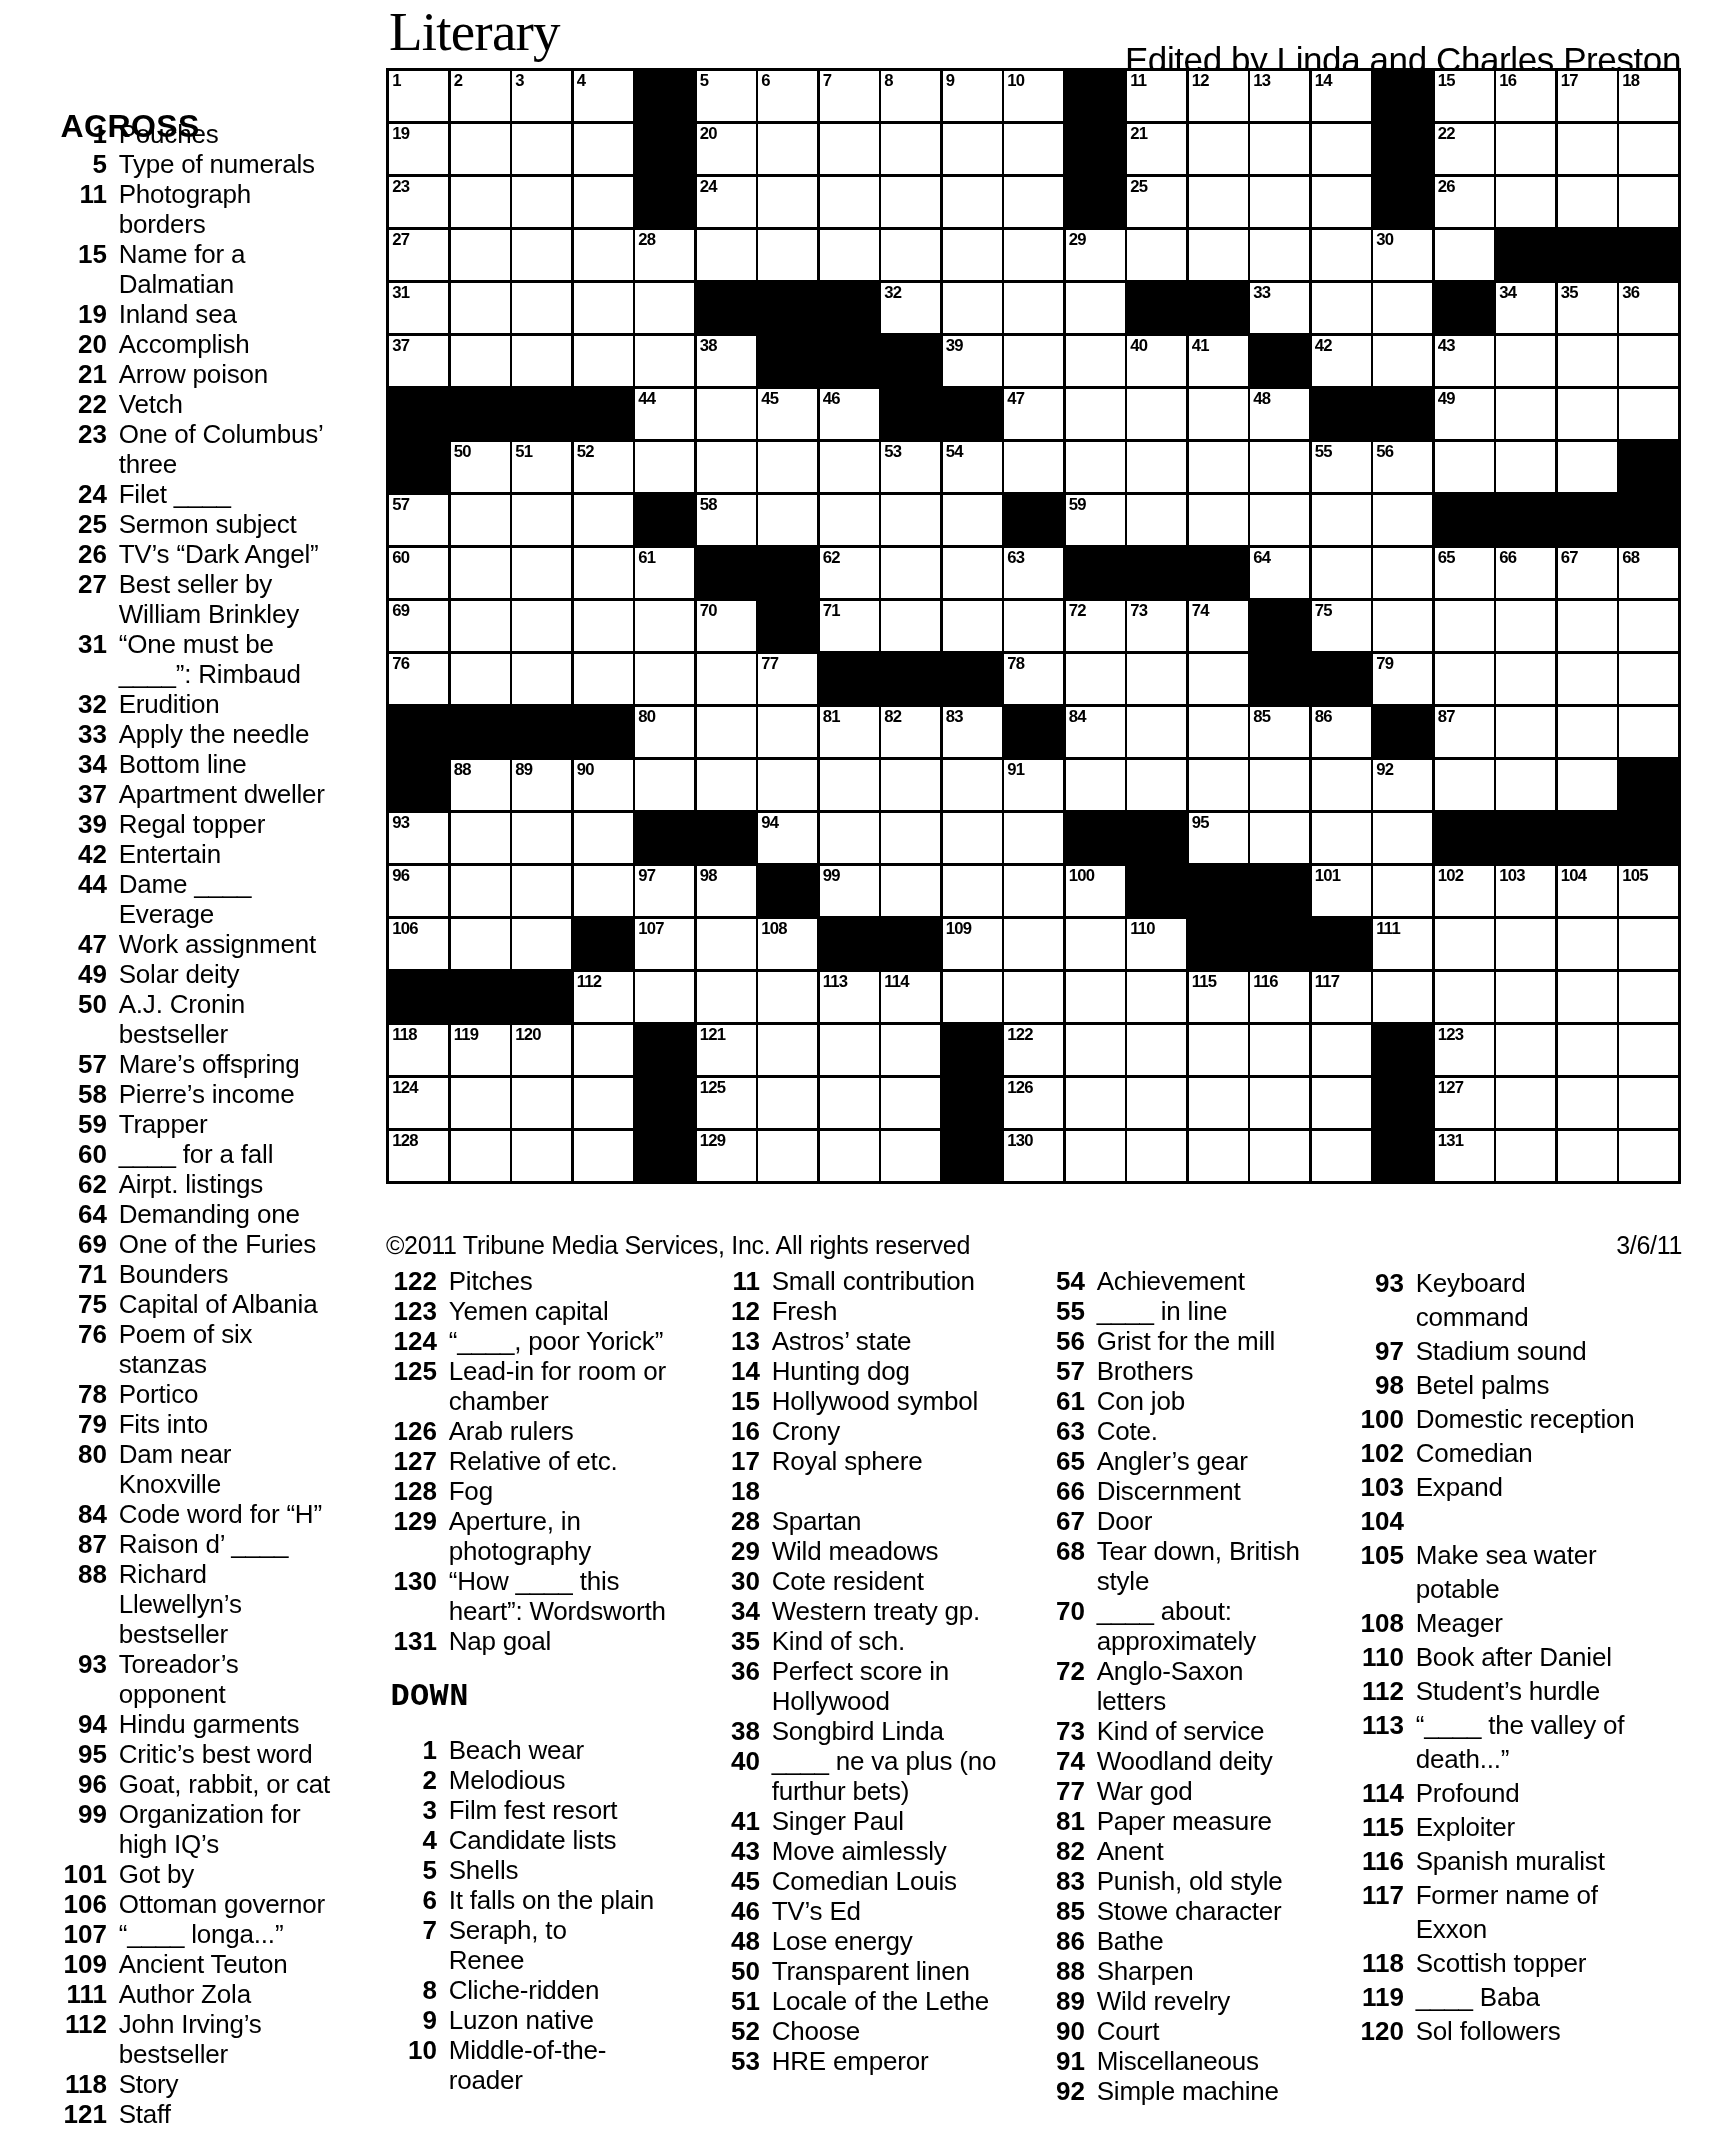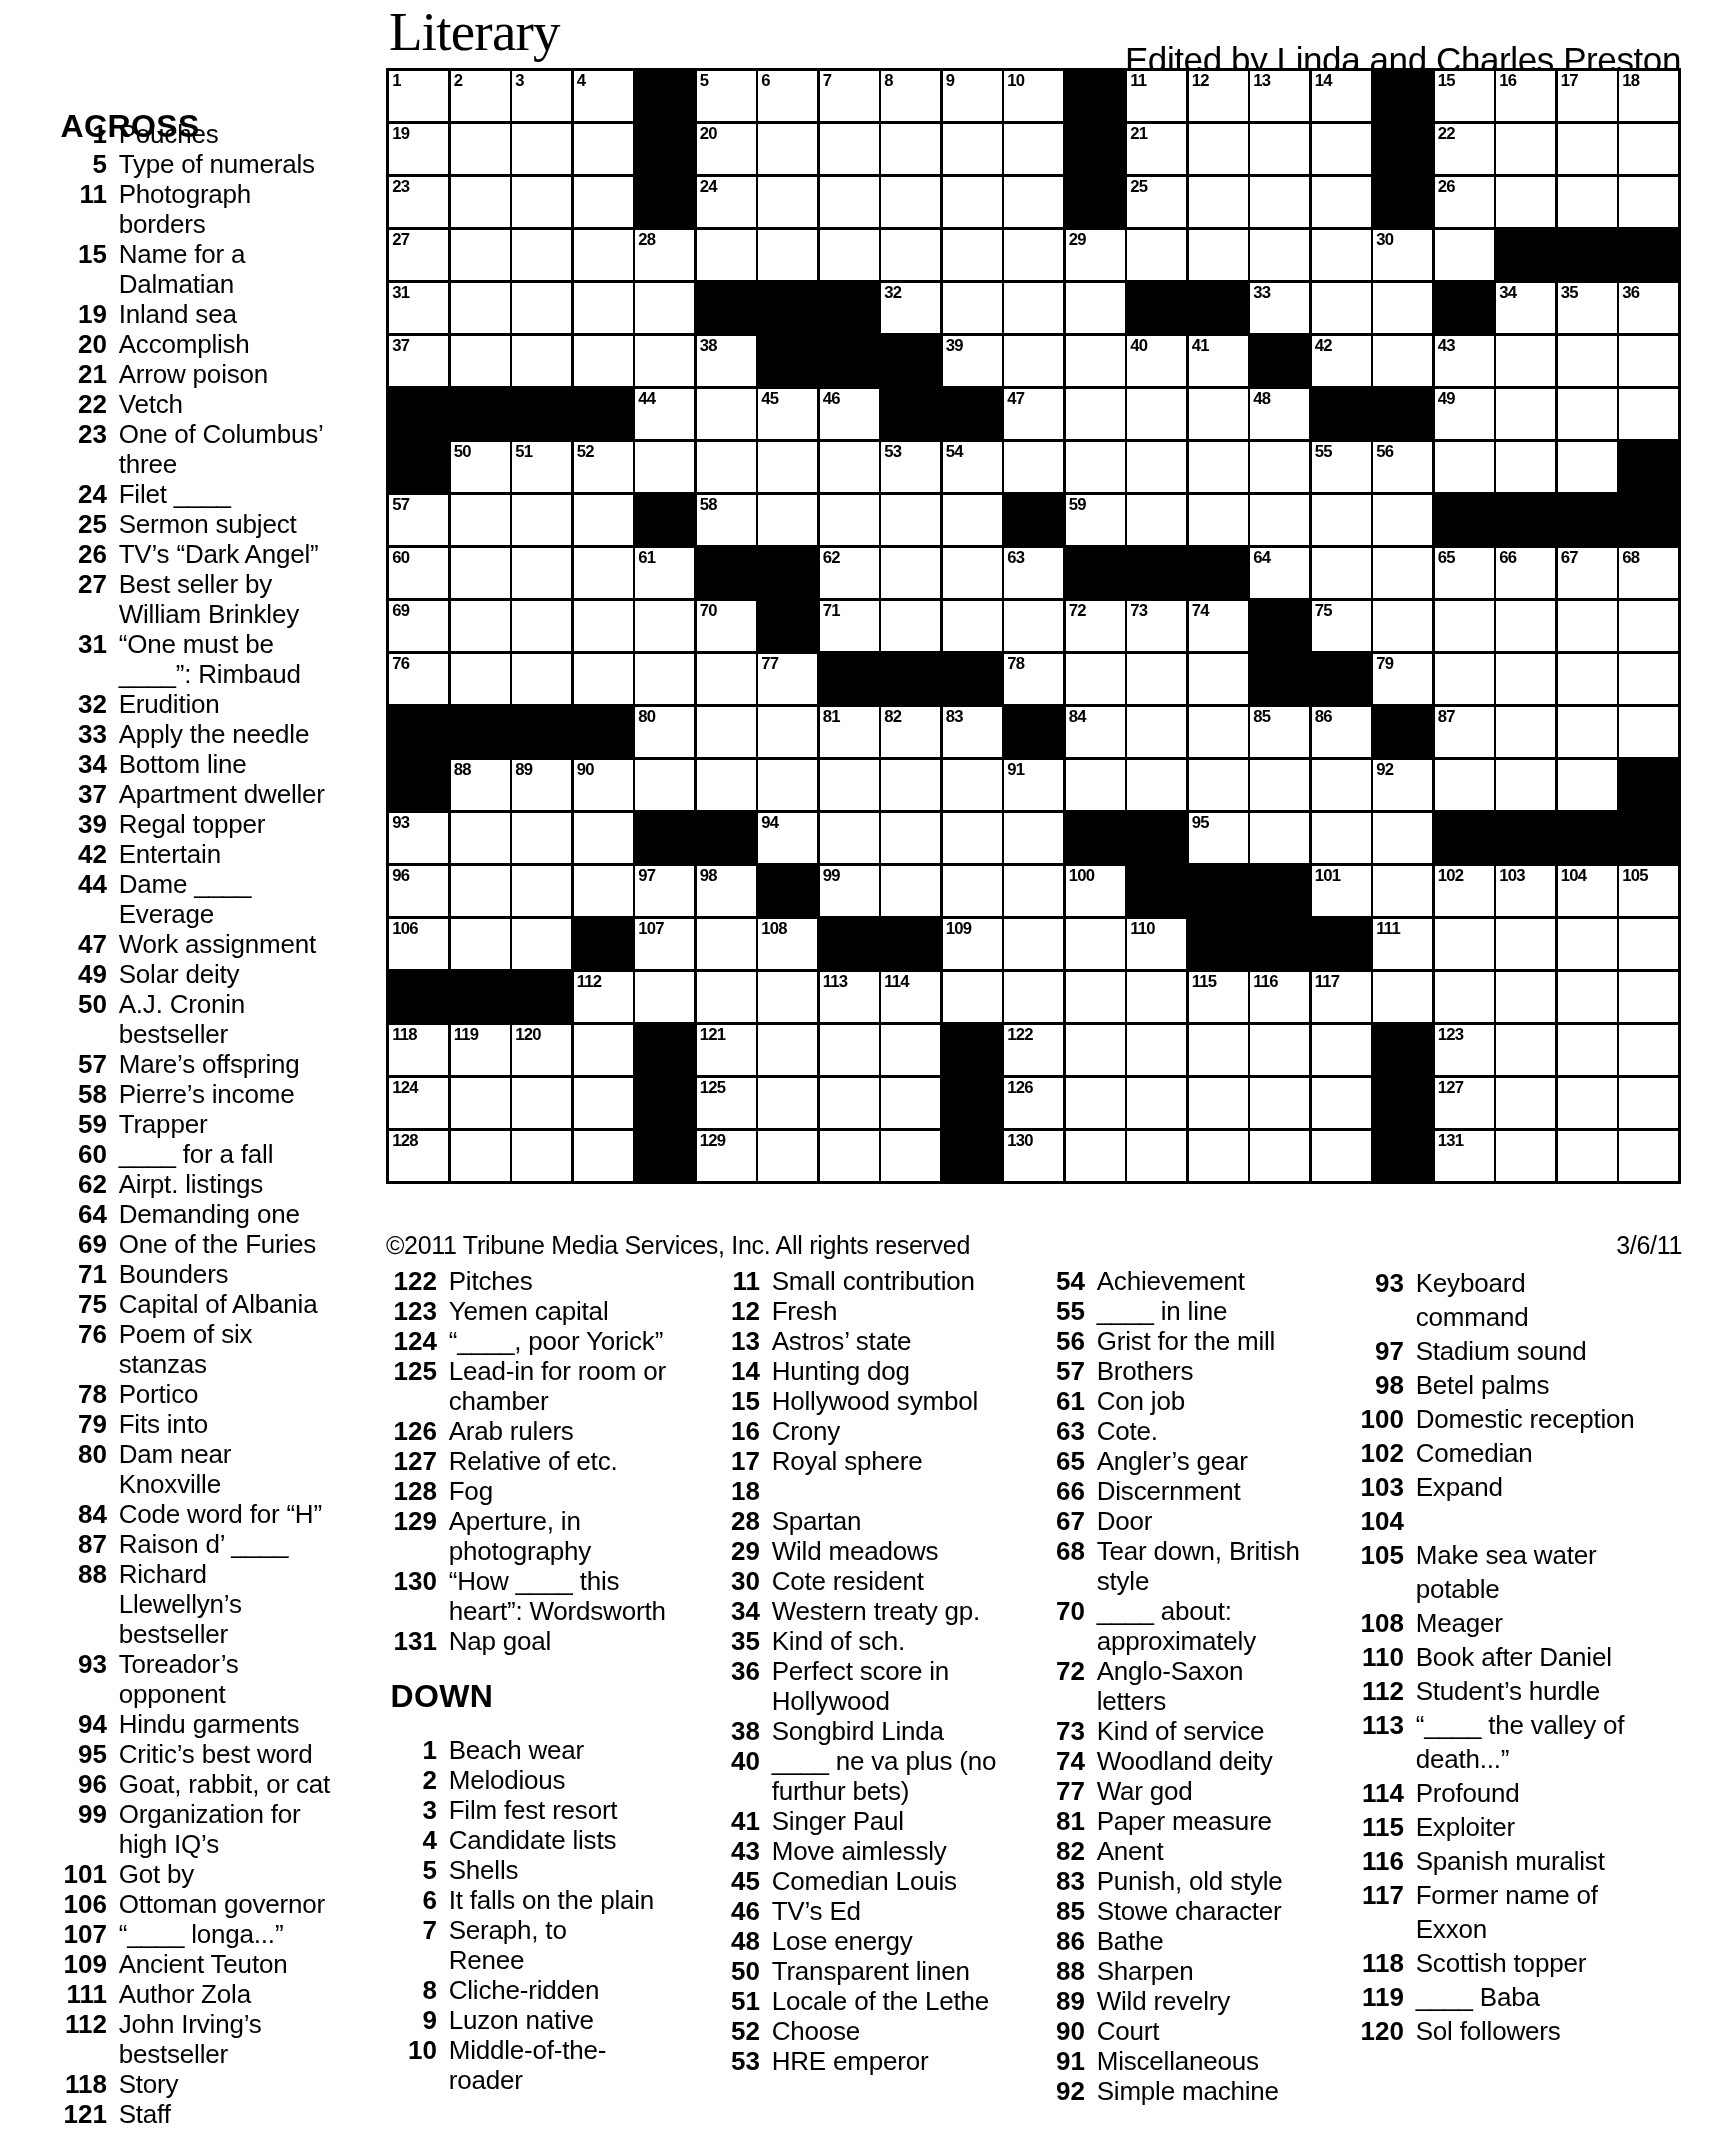--- a/index.html
+++ b/index.html
@@ -38,21 +38,21 @@
     position:absolute; left:386px; top:1196px; width:1296px;
     display:flex; justify-content:space-between;
     font-size:25px; letter-spacing:-0.3px;margin-top:35px;
   }
   .bottom-col { position:absolute; top:1266px; }
   #col-a { left:377px;  width:334px; }
   #col-b { left:700px;  width:322px; }
   #col-c { left:1025px; width:317px; }
   #col-d { left:1344px; width:382px; }
   #col-d .clue { line-height:34px; }
-  #down-header { margin-top:22px; margin-bottom:20px; }
+  #down-header { margin-top:22px; margin-bottom:20px;font-family:Liberation Mono, monospace; }
 </style>
 </head>
 <body>
 
 <div id="title">Literary</div>
 <div id="edited-by">Edited by Linda and Charles Preston</div>
 
 <div id="across-header" class="section-header">ACROSS</div>
 <div id="across-col">
     <div class="clue">

